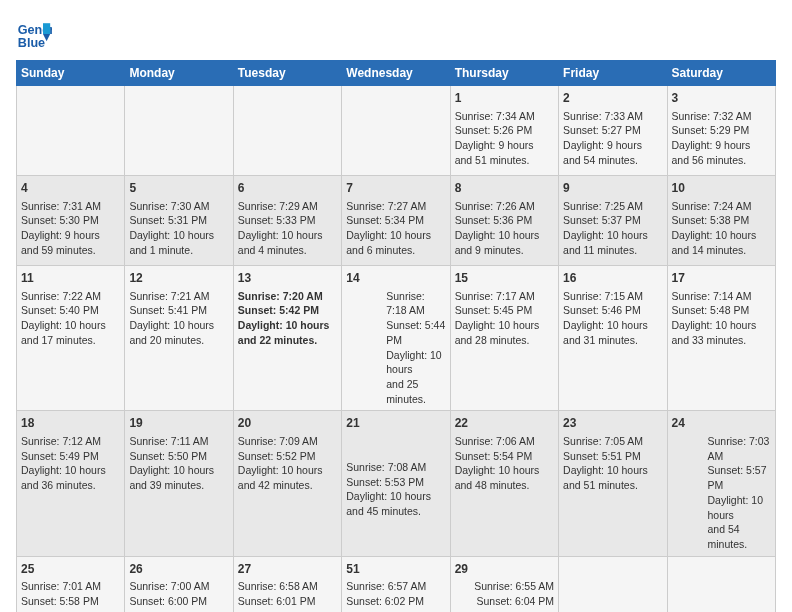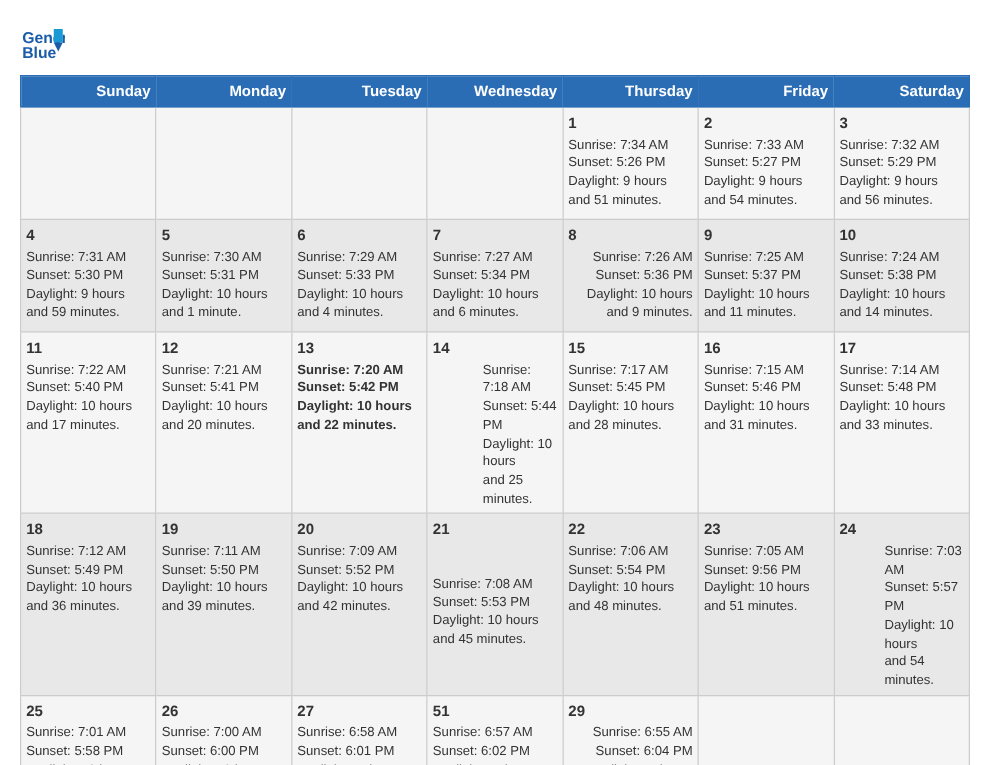--- a/index.html
+++ b/index.html
@@ -40,21 +40,21 @@
     }
     table {
       width: 100%;
       border-collapse: collapse;
       font-size: 11px;
     }
     thead tr th {
       background-color: #2a6db5;
       color: #fff;
       padding: 5px 4px;
-      text-align: right;
+      text-align: left;
       font-size: 12px;
       border: 1px solid #2a6db5;
     }
     tbody tr td {
       border: 1px solid #ccc;
       vertical-align: top;
       padding: 4px;
       height: 90px;
       width: 108px;
       color: #333;
@@ -163,21 +163,21 @@
         </td>
         <td>
           <span class="day-num">7</span>
           <div class="day-info" style="white-space: pre-line;">Sunrise: 7:27 AM
 Sunset: 5:34 PM
 Daylight: 10 hours
 and 6 minutes.</div>
         </td>
         <td>
           <span class="day-num">8</span>
-          <div class="day-info" style="white-space: pre-line; text-align: right;">Sunrise: 7:26 AM
+          <div class="day-info" style="white-space: pre-line;">Sunrise: 7:26 AM
 Sunset: 5:36 PM
 Daylight: 10 hours
 and 9 minutes.</div>
         </td>
         <td>
           <span class="day-num">9</span>
           <div class="day-info" style="white-space: pre-line;">Sunrise: 7:25 AM
 Sunset: 5:37 PM
 Daylight: 10 hours
 and 11 minutes.</div>
@@ -273,21 +273,21 @@
         <td>
           <span class="day-num">22</span>
           <div class="day-info" style="white-space: pre-line;">Sunrise: 7:06 AM
 Sunset: 5:54 PM
 Daylight: 10 hours
 and 48 minutes.</div>
         </td>
         <td>
           <span class="day-num">23</span>
           <div class="day-info" style="white-space: pre-line;">Sunrise: 7:05 AM
-Sunset: 9:56 PM
+Sunset: 5:51 PM
 Daylight: 10 hours
 and 51 minutes.</div>
         </td>
         <td>
           <span class="day-num">24</span>
           <div class="day-info" style="white-space: pre-line; margin-left: 36px;">Sunrise: 7:03 AM
 Sunset: 5:57 PM
 Daylight: 10 hours
 and 54 minutes.</div>
         </td>

